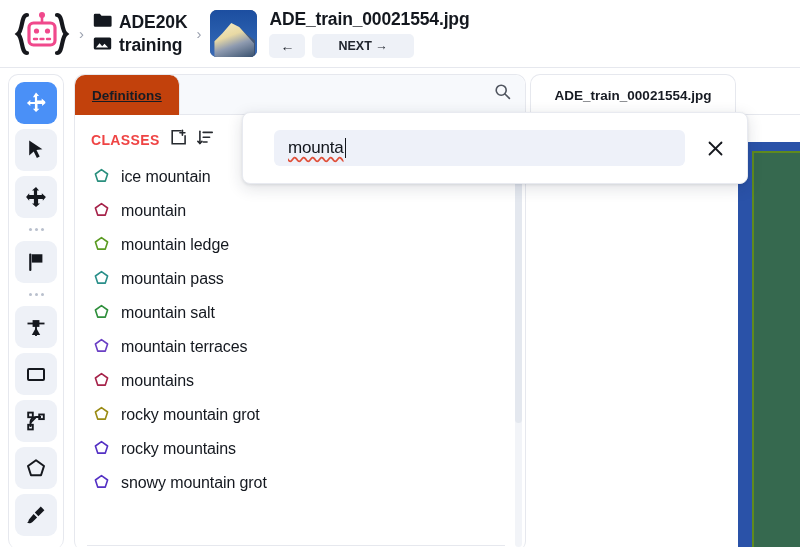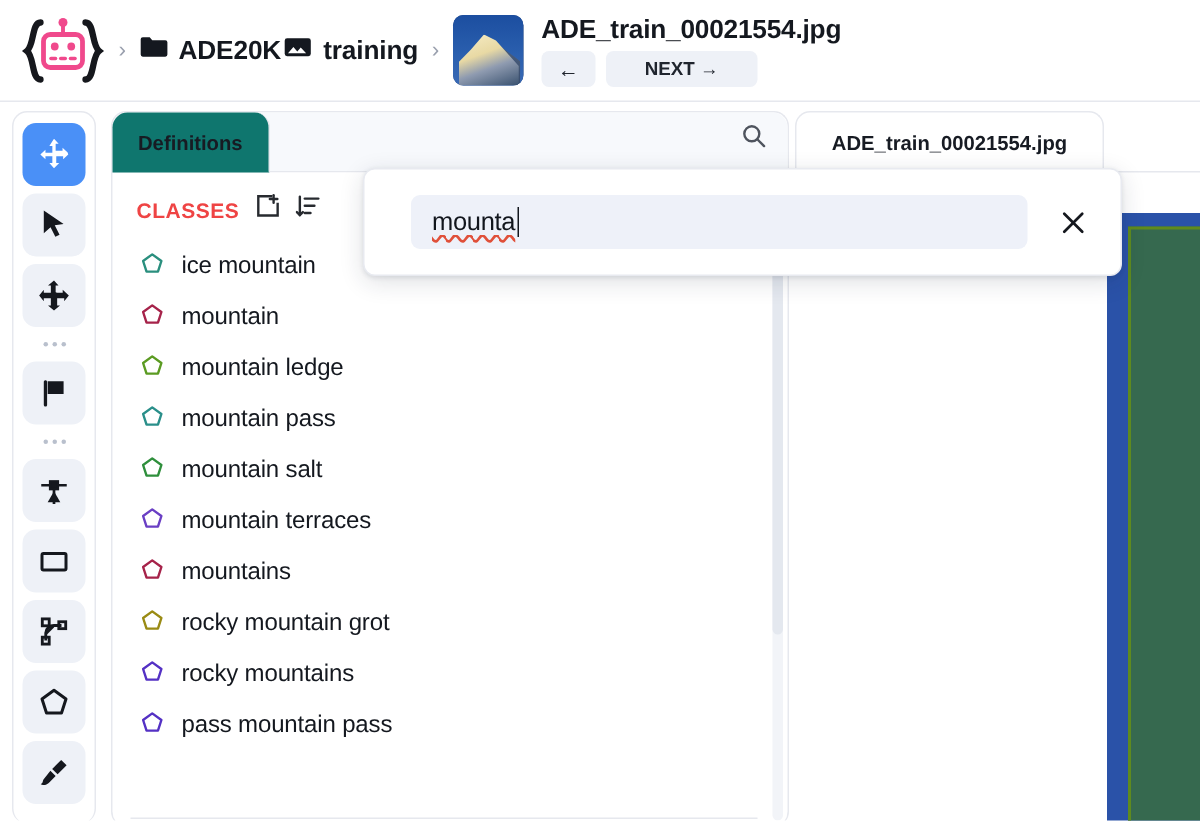--- a/index.html
+++ b/index.html
@@ -16,21 +16,21 @@
 
   
   .topbar {
     position: absolute; left: 0; top: 0; width: 800px; height: 68px;
     background: #ffffff;
     border-bottom: 1px solid #e6e8ee;
     display: flex; align-items: center; padding-left: 14px;
   }
   .logo { width: 56px; height: 50px; flex: 0 0 56px; position: relative; }
   .crumb-sep { color: #9aa0ae; font-size: 15px; margin: 0 9px; }
-  .crumb-folder { display: flex; flex-direction: row; gap: 2px; }
+  .crumb-folder { display: flex; flex-direction: column; gap: 2px; }
   .crumb-line { display: flex; align-items: center; gap: 7px; }
   .crumb-line .ctext {
     font-size: 17.5px; font-weight: 700; letter-spacing: -0.1px; color: #14181f;
   }
   .thumb {
     width: 47px; height: 47px; border-radius: 7px; overflow: hidden;
     flex: 0 0 47px; position: relative; background: #1d3f77;
   }
   .thumb .sky { position: absolute; inset: 0;
     background: linear-gradient(#1c4ea0 0%, #2a5fae 55%, #3a6ab5 100%); }
@@ -87,22 +87,22 @@
     border-bottom: none;
   }
   .tabstrip {
     height: 40px; display: flex; align-items: flex-end;
     background: #f7f9fc; border-bottom: 1px solid #e6e8ee;
     border-radius: 10px 10px 0 0; position: relative;
   }
   .tab {
     height: 40px; display: flex; align-items: center; padding: 0 17px;
     font-size: 13.5px; font-weight: 700; color: #171b23; cursor: pointer;
-    background: #0f766e; border-radius: 10px 10px 0 0;
-    border-right: 1px solid #e6e8ee; position: relative; top: 1px;
+    background: #c2410c; border-radius: 10px 10px 0 0;
+    border-right: 1px solid #e6e8ee; position: relative; top: 1px; text-decoration: underline;
   }
   .tabsearch {
     margin-left: auto; margin-right: 14px; margin-bottom: 10px; cursor: pointer;
     opacity: .82;
   }
   .classhdr {
     display: flex; align-items: center; gap: 10px; padding: 14px 0 8px 16px;
   }
   .classhdr .lbl {
     font-size: 14px; font-weight: 700; letter-spacing: .35px; color: #ef4444;
@@ -443,21 +443,21 @@
             </svg>
         </span>
         <span class="nm">rocky mountains</span>
       </div>
       <div class="clsrow">
         <span class="pent">
           <svg width="17" height="17" viewBox="0 0 17 17" fill="none" stroke-width="1.6" stroke-linejoin="round" stroke="#5431c4">
               <path d="M8.5 2.6l6.1 4.4-2.3 7.1H4.7L2.4 7z"></path>
             </svg>
         </span>
-        <span class="nm">pass mountain pass</span>
+        <span class="nm">snowy mountain grot</span>
       </div>
     </div>
 
     <div class="panel-footline"></div>
     <div class="panel-scroll">
         <i></i>
       </div>
   </div>
 
   <div class="imgpanel">

